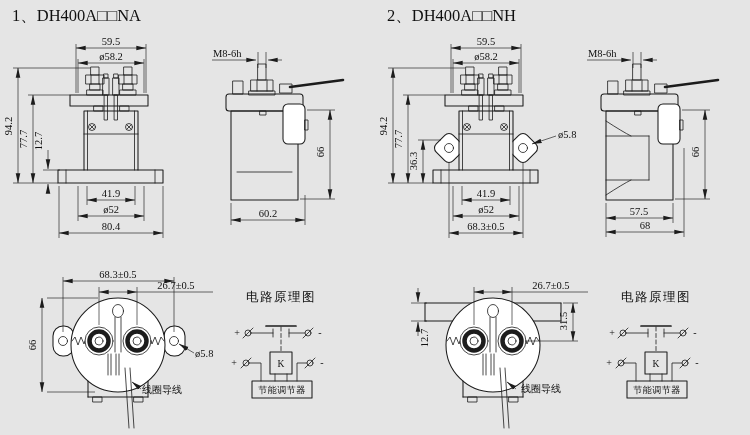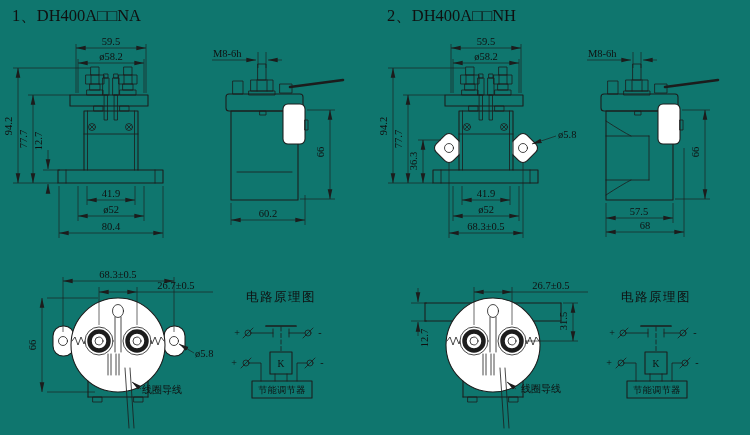--- a/index.html
+++ b/index.html
@@ -1,16 +1,16 @@
 <!DOCTYPE html>
 <html><head>
 <meta charset="utf-8">
 <style>
   html,body{margin:0;padding:0;background:#fff;}
-  #canvas{position:relative;width:750px;height:435px;background:#0f766e;overflow:hidden;}
+  #canvas{position:relative;width:750px;height:435px;background:#e5e5e5;overflow:hidden;}
   svg{display:block;}
   .o{fill:none;stroke:#1c1c1c;stroke-width:1.05;stroke-linejoin:round;stroke-linecap:round;}
   .o2{fill:none;stroke:#1c1c1c;stroke-width:.8;stroke-linejoin:round;stroke-linecap:round;}
   .w{fill:#fff;stroke:#1c1c1c;stroke-width:1.05;}
   .ring{fill:none;stroke:#1c1c1c;stroke-width:4.5;}
   .d{fill:none;stroke:#1c1c1c;stroke-width:.65;}
   .dim{marker-start:url(#arr);marker-end:url(#arr);}
   .dim1{marker-end:url(#arr);}
   .dash{stroke-dasharray:4 2.5;}
   text{fill:#101010;font-family:"Liberation Serif","DejaVu Serif",serif;}

